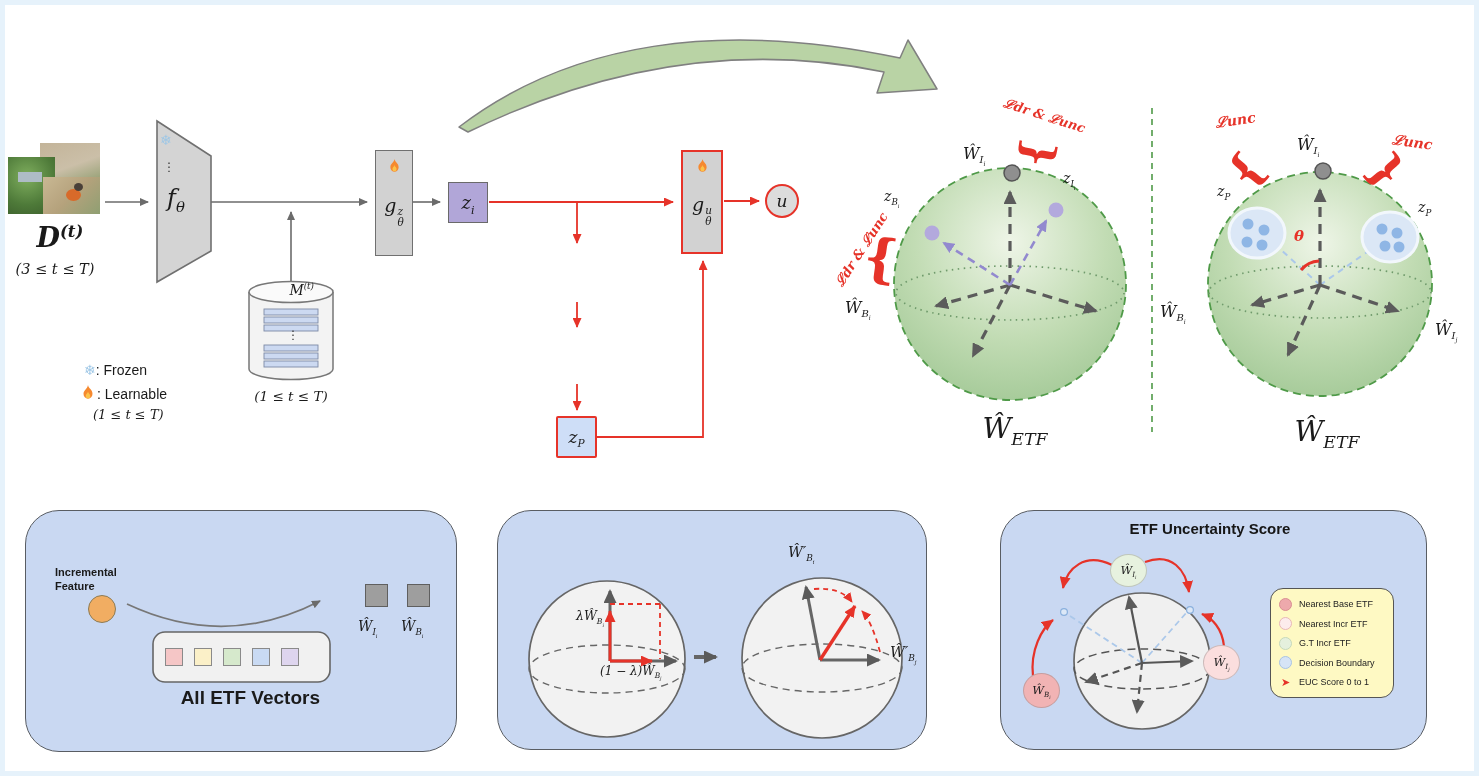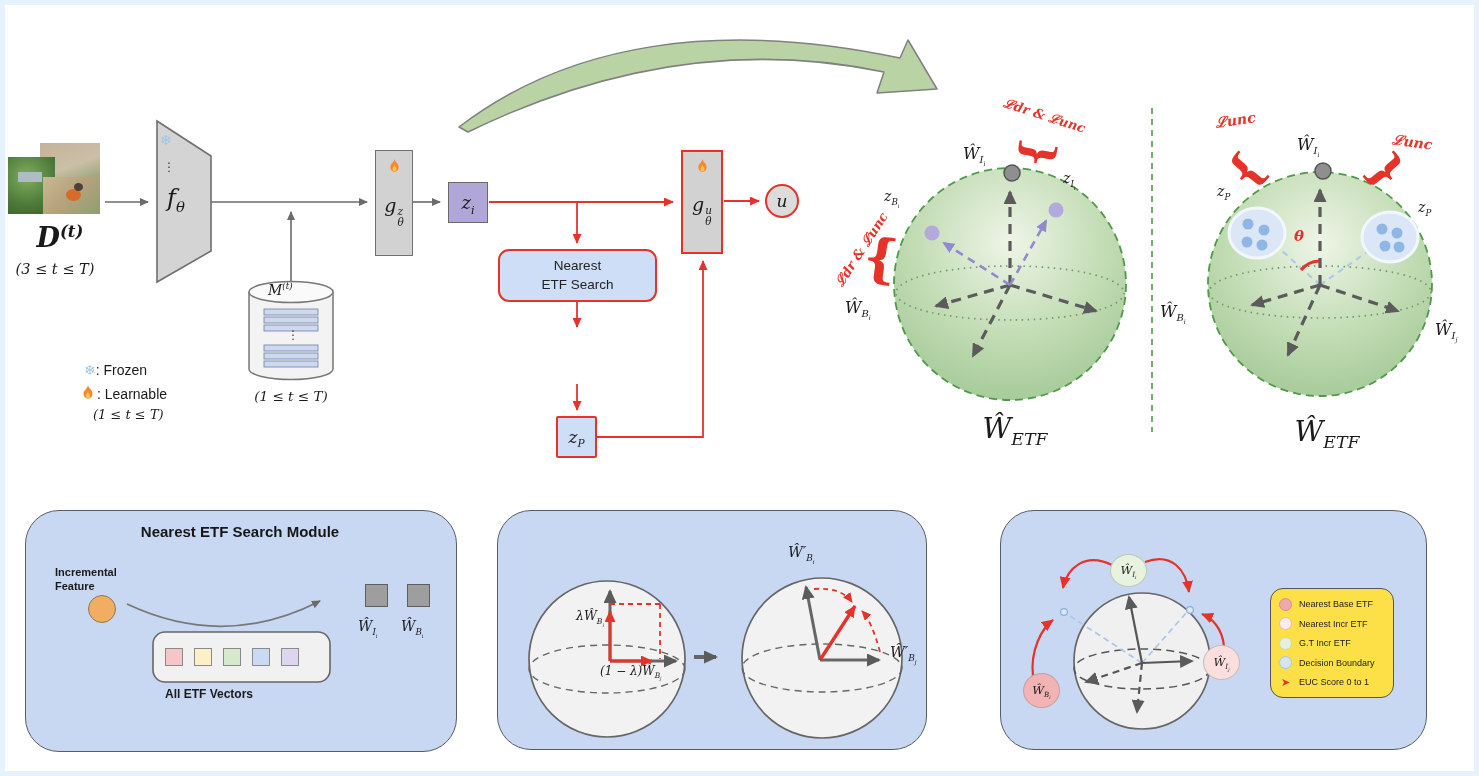--- a/index.html
+++ b/index.html
@@ -16,21 +16,21 @@
   .gbox{background:#d2d2d2;border:1.6px solid #707070;box-sizing:border-box;display:flex;align-items:center;justify-content:center;}
   .redb{border:2px solid #e63329;}
   .bluebox{background:#cedef7;border:2px solid #e63329;border-radius:11px;box-sizing:border-box;display:flex;align-items:center;justify-content:center;text-align:center;font-size:13.5px;line-height:1.35;color:#222;}
   .card{position:absolute;background:#c9d8f2;border:1.7px solid #595d63;border-radius:34px;box-sizing:border-box;z-index:1;}
   .card-title{position:absolute;font-weight:bold;font-size:15px;text-align:center;color:#161616;z-index:3;}
   .lbl{position:absolute;z-index:3;white-space:nowrap;}
   .photo{position:absolute;z-index:3;}
   .sq{position:absolute;width:18px;height:18px;border:1px solid #8a8a8a;box-sizing:border-box;z-index:3;}
   .graysq{position:absolute;width:23px;height:23px;background:#9e9e9e;border:1.5px solid #5f5f5f;box-sizing:border-box;z-index:3;}
   .badge{position:absolute;border-radius:50%;display:flex;align-items:center;justify-content:center;z-index:3;border:1px solid rgba(120,120,120,.35);}
-  .legendbox{position:absolute;background:#fde047;border:1.5px solid #555;border-radius:13px;box-sizing:border-box;z-index:3;padding:7px 8px;display:flex;flex-direction:column;justify-content:space-between;}
+  .legendbox{position:absolute;background:#fef9c3;border:1.5px solid #555;border-radius:13px;box-sizing:border-box;z-index:3;padding:7px 8px;display:flex;flex-direction:column;justify-content:space-between;}
   .legrow{display:flex;align-items:center;gap:7px;height:16px;}
   .legsw{width:13px;height:13px;border-radius:50%;flex:0 0 13px;box-sizing:border-box;}
   .legtxt{font-size:9px;color:#222;white-space:nowrap;}
   svg.overlay{position:absolute;left:0;top:0;z-index:2;}
 </style>
 </head>
 <body>
 
 <div class="stage">
   <div class="canvas"></div>
@@ -214,21 +214,21 @@
   <div class="photo" style="left:66px;top:189px;width:15px;height:12px;border-radius:50%;background:#d86a2a;"></div>
   <div class="photo" style="left:74px;top:183px;width:9px;height:8px;border-radius:50%;background:#4a4038;"></div>
 
   <div class="lbl math" style="left:18px;top:222px;width:84px;text-align:center;font-size:27px;font-weight:bold;">D<sup>(t)</sup></div>
   <div class="lbl math" style="left:2px;top:261px;width:106px;text-align:center;font-size:14.5px;">(3 ≤ t ≤ T)</div>
 
   <div class="lbl" style="left:160px;top:132px;font-size:14px;color:#9ec7e6;">❄</div>
   <div class="lbl sans" style="left:163px;top:160px;font-size:12px;color:#333;">⋮</div>
   <div class="lbl math" style="left:167px;top:184px;font-size:24px;">f<sub>θ</sub></div>
 
-  <div class="lbl math" style="left:268px;top:282px;width:46px;text-align:left;font-size:14px;">M<sup>(t)</sup></div>
+  <div class="lbl math" style="left:268px;top:282px;width:46px;text-align:right;font-size:14px;">M<sup>(t)</sup></div>
   <div class="lbl sans" style="left:287px;top:328px;font-size:12px;color:#333;">⋮</div>
   <div class="lbl math" style="left:245px;top:388px;width:92px;text-align:center;font-size:13.5px;">(1 ≤ t ≤ T)</div>
 
   <div class="lbl sans" style="left:84px;top:362px;font-size:14px;"><span style="color:#9ec7e6;">❄</span><span>: Frozen</span></div>
   <div class="lbl sans" style="left:82px;top:385px;font-size:14px;display:flex;align-items:center;gap:3px;">
     <span><svg width="12" height="14" viewBox="0 0 12 14">
           <path d="M6,0 C6.5,3.5 10.5,4.5 10.5,8.8 A4.5,5 0 0 1 1.5,8.8 C1.5,5 5.5,4 6,0 Z" fill="#f6892f"></path>
           <path d="M6,6.5 C6.3,8.5 8.3,8.9 8.3,10.9 A2.3,2.5 0 0 1 3.7,10.9 C3.7,9.1 5.7,8.5 6,6.5 Z" fill="#fbc34a"></path>
         </svg></span>
     <span>: Learnable</span>
@@ -243,23 +243,20 @@
     <span class="math" style="font-size:19px;margin-top:18px;">g<span class="ss">
           <span>z</span>
           <span>θ</span>
         </span></span>
   </div>
 
   <div class="lbl" style="left:448px;top:182px;width:40px;height:41px;background:#b1a6d8;border:1.5px solid #6a6a6a;box-sizing:border-box;display:flex;align-items:center;justify-content:center;">
     <span class="math" style="font-size:18px;">z<sub>i</sub></span>
   </div>
 
-  <div class="bluebox lbl" style="left:498px;top:249px;width:159px;height:53px;">
-      <span>Nearest<br>ETF Search</span>
-    </div>
   <div class="bluebox lbl" style="left:556px;top:416px;width:41px;height:42px;border-radius:2px;">
     <span class="math" style="font-size:17px;">z<sub>P</sub></span>
   </div>
 
   <div class="gbox redb lbl" style="left:681px;top:150px;width:42px;height:104px;flex-direction:column;justify-content:flex-start;">
     <span style="margin-top:6px;"><svg width="11" height="13" viewBox="0 0 12 14">
           <path d="M6,0 C6.5,3.5 10.5,4.5 10.5,8.8 A4.5,5 0 0 1 1.5,8.8 C1.5,5 5.5,4 6,0 Z" fill="#f6892f"></path>
           <path d="M6,6.5 C6.3,8.5 8.3,8.9 8.3,10.9 A2.3,2.5 0 0 1 3.7,10.9 C3.7,9.1 5.7,8.5 6,6.5 Z" fill="#fbc34a"></path>
         </svg></span>
     <span class="math" style="font-size:19px;margin-top:17px;">g<span class="ss">
@@ -287,39 +284,39 @@
   <div class="lbl red-script" style="left:1392px;top:132px;font-size:14px;transform:rotate(8deg);">ℒunc</div>
   <div class="lbl brace" style="left:1372px;top:148px;font-size:44px;transform:scaleX(-1) rotate(-50deg);">{</div>
   <div class="lbl math" style="left:1297px;top:135px;font-size:16px;">Ŵ<sub>I<sub>i</sub></sub></div>
   <div class="lbl math" style="left:1217px;top:183px;font-size:14px;">z<sub>P</sub></div>
   <div class="lbl math" style="left:1418px;top:199px;font-size:14px;">z<sub>P</sub></div>
   <div class="lbl math" style="left:1294px;top:227px;font-size:15px;color:#e63329;font-weight:bold;">θ</div>
   <div class="lbl math" style="left:1160px;top:302px;font-size:16px;">Ŵ<sub>B<sub>i</sub></sub></div>
   <div class="lbl math" style="left:1435px;top:320px;font-size:16px;">Ŵ<sub>I<sub>j</sub></sub></div>
   <div class="lbl math" style="left:1272px;top:415px;width:110px;text-align:center;font-size:28px;">Ŵ<sub>ETF</sub></div>
 
-  <div class="card-title" style="left:60px;top:523px;width:360px;">Nearest ETF Search Module</div>
   <div class="lbl sans" style="left:55px;top:566px;width:95px;font-size:11px;font-weight:bold;line-height:1.25;white-space:normal;">Incremental<br>Feature</div>
   <div class="lbl" style="left:88px;top:595px;width:28px;height:28px;border-radius:50%;background:#f1ad62;border:1.5px solid #8c7b55;box-sizing:border-box;"></div>
   <div class="sq" style="left:165px;top:648px;background:#f5c6c6;"></div>
   <div class="sq" style="left:194px;top:648px;background:#fbf0c8;"></div>
   <div class="sq" style="left:223px;top:648px;background:#d6e9cc;"></div>
   <div class="sq" style="left:252px;top:648px;background:#c9daf3;"></div>
   <div class="sq" style="left:281px;top:648px;background:#ded5ee;"></div>
-  <div class="lbl sans" style="left:165px;top:687px;width:155px;text-align:left;font-size:12px;font-weight:bold;">All ETF Vectors</div>
+  <div class="lbl sans" style="left:165px;top:687px;width:155px;text-align:right;font-size:19px;font-weight:bold;">All ETF Vectors</div>
   <div class="graysq" style="left:365px;top:584px;"></div>
   <div class="graysq" style="left:407px;top:584px;"></div>
   <div class="lbl math" style="left:358px;top:618px;font-size:14px;">Ŵ<sub>I<sub>i</sub></sub></div>
   <div class="lbl math" style="left:401px;top:618px;font-size:14px;">Ŵ<sub>B<sub>i</sub></sub></div>
 
   <div class="lbl math" style="left:548px;top:608px;width:56px;text-align:right;font-size:12.5px;">λŴ<sub>B<sub>i</sub></sub></div>
   <div class="lbl math" style="left:600px;top:664px;font-size:12px;">(1 − λ)Ŵ<sub>B<sub>j</sub></sub></div>
   <div class="lbl math" style="left:788px;top:544px;font-size:14.5px;">Ŵ′<sub>B<sub>i</sub></sub></div>
   <div class="lbl math" style="left:890px;top:644px;font-size:14.5px;">Ŵ′<sub>B<sub>j</sub></sub></div>
 
+  <div class="card-title" style="left:1030px;top:520px;width:360px;">ETF Uncertainty Score</div>
   <div class="badge" style="left:1110px;top:554px;width:35px;height:31px;background:#e7f2df;">
     <span class="math" style="font-size:11.5px;">Ŵ<sub>I<sub>i</sub></sub></span>
   </div>
   <div class="badge" style="left:1203px;top:645px;width:35px;height:33px;background:#fbdede;">
     <span class="math" style="font-size:11.5px;">Ŵ<sub>I<sub>j</sub></sub></span>
   </div>
   <div class="badge" style="left:1023px;top:673px;width:35px;height:33px;background:#f1b3b4;">
     <span class="math" style="font-size:11.5px;">Ŵ<sub>B<sub>i</sub></sub></span>
   </div>
   <div class="legendbox" style="left:1270px;top:588px;width:124px;height:110px;">

